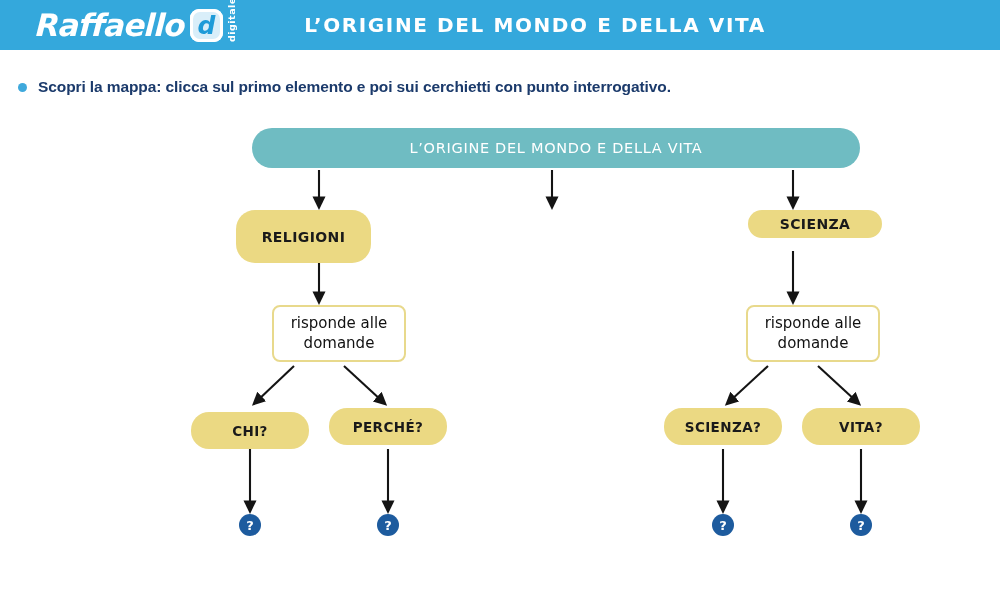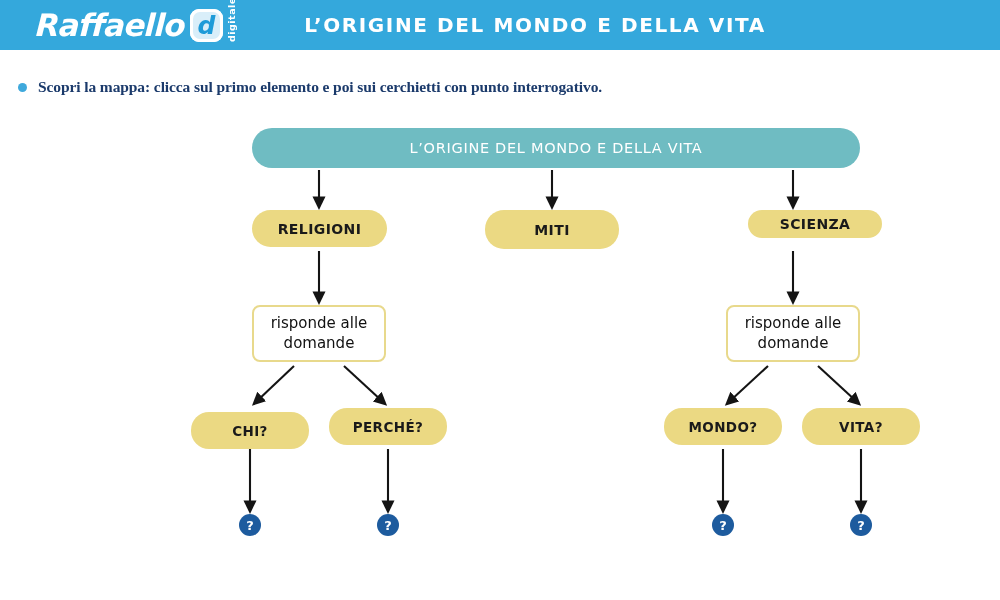--- a/index.html
+++ b/index.html
@@ -116,21 +116,21 @@
   }
   .instruction .bullet {
     width: 9px;
     height: 9px;
     border-radius: 50%;
     background: #3FA9DC;
     margin-right: 11px;
     flex: 0 0 auto;
   }
   .instruction .text {
-    font-family: Liberation Serif, serif;
+    font-family: Liberation Sans, sans-serif;
     font-weight: bold;
     font-size: 15.5px;
     color: #1B3A6B;
     letter-spacing: -0.1px;
     white-space: nowrap;
   }
 
   
   .canvas {
     position: absolute;
@@ -173,33 +173,34 @@
   .node-yellow {
     background: #EBD983;
     border-radius: 19px;
     color: #1a1a1a;
     font-family: "DejaVu Sans", sans-serif;
     font-weight: bold;
     font-size: 14px;
     letter-spacing: 0.4px;
   }
 
-  .node-religioni { left: 252px; top: 210px; width: 135px; height: 37px; }
+  .node-religioni { left: 236px; top: 210px; width: 135px; height: 53px; }
   .node-miti      { left: 485px; top: 210px; width: 134px; height: 39px; }
   .node-scienza   { left: 748px; top: 210px; width: 134px; height: 28px; }
 
   .node-white {
     background: #ffffff;
     border: 2px solid #E8D98C;
     border-radius: 8px;
     color: #111111;
     font-family: "DejaVu Sans", sans-serif;
     font-size: 15px;
     line-height: 1.28;
     flex-direction: column;
+    margin-left: 20px;
   }
   .node-risp-left  { left: 252px; top: 305px; width: 134px; height: 57px; }
   .node-risp-right { left: 726px; top: 305px; width: 134px; height: 57px; }
 
   .node-q { height: 37px; border-radius: 18px; font-size: 13.5px; }
   .node-chi     { left: 191px; top: 412px; width: 118px; }
   .node-perche  { left: 329px; top: 408px; width: 118px; text-align: right; }
   .node-quando  { left: 664px; top: 408px; width: 118px; }
   .node-come    { left: 802px; top: 408px; width: 118px; }
 
@@ -270,35 +271,34 @@
       <line x1="250" y1="449" x2="250" y2="507"></line>
       <line x1="388" y1="449" x2="388" y2="507"></line>
       <line x1="723" y1="449" x2="723" y2="507"></line>
       <line x1="861" y1="449" x2="861" y2="507"></line>
     </g>
   </svg>
 
   <div class="node node-root">L’ORIGINE DEL MONDO E DELLA VITA</div>
 
   <div class="node node-yellow node-religioni">RELIGIONI</div>
-  <div class="node node-yellow node-miti">MITI</div>
   <div class="node node-yellow node-scienza">SCIENZA</div>
 
   <div class="node node-white node-risp-left">
     <span>risponde alle</span>
     <span>domande</span>
   </div>
   <div class="node node-white node-risp-right">
     <span>risponde alle</span>
     <span>domande</span>
   </div>
 
   <div class="node node-yellow node-q node-chi">CHI?</div>
   <div class="node node-yellow node-q node-perche">PERCHÉ?</div>
-  <div class="node node-yellow node-q node-quando">MONDO?</div>
+  <div class="node node-yellow node-q node-quando">SCIENZA?</div>
   <div class="node node-yellow node-q node-come">VITA?</div>
 
   <div class="qcircle q1">?</div>
   <div class="qcircle q2">?</div>
   <div class="qcircle q3">?</div>
   <div class="qcircle q4">?</div>
 
 </div>
 
 </body></html>

